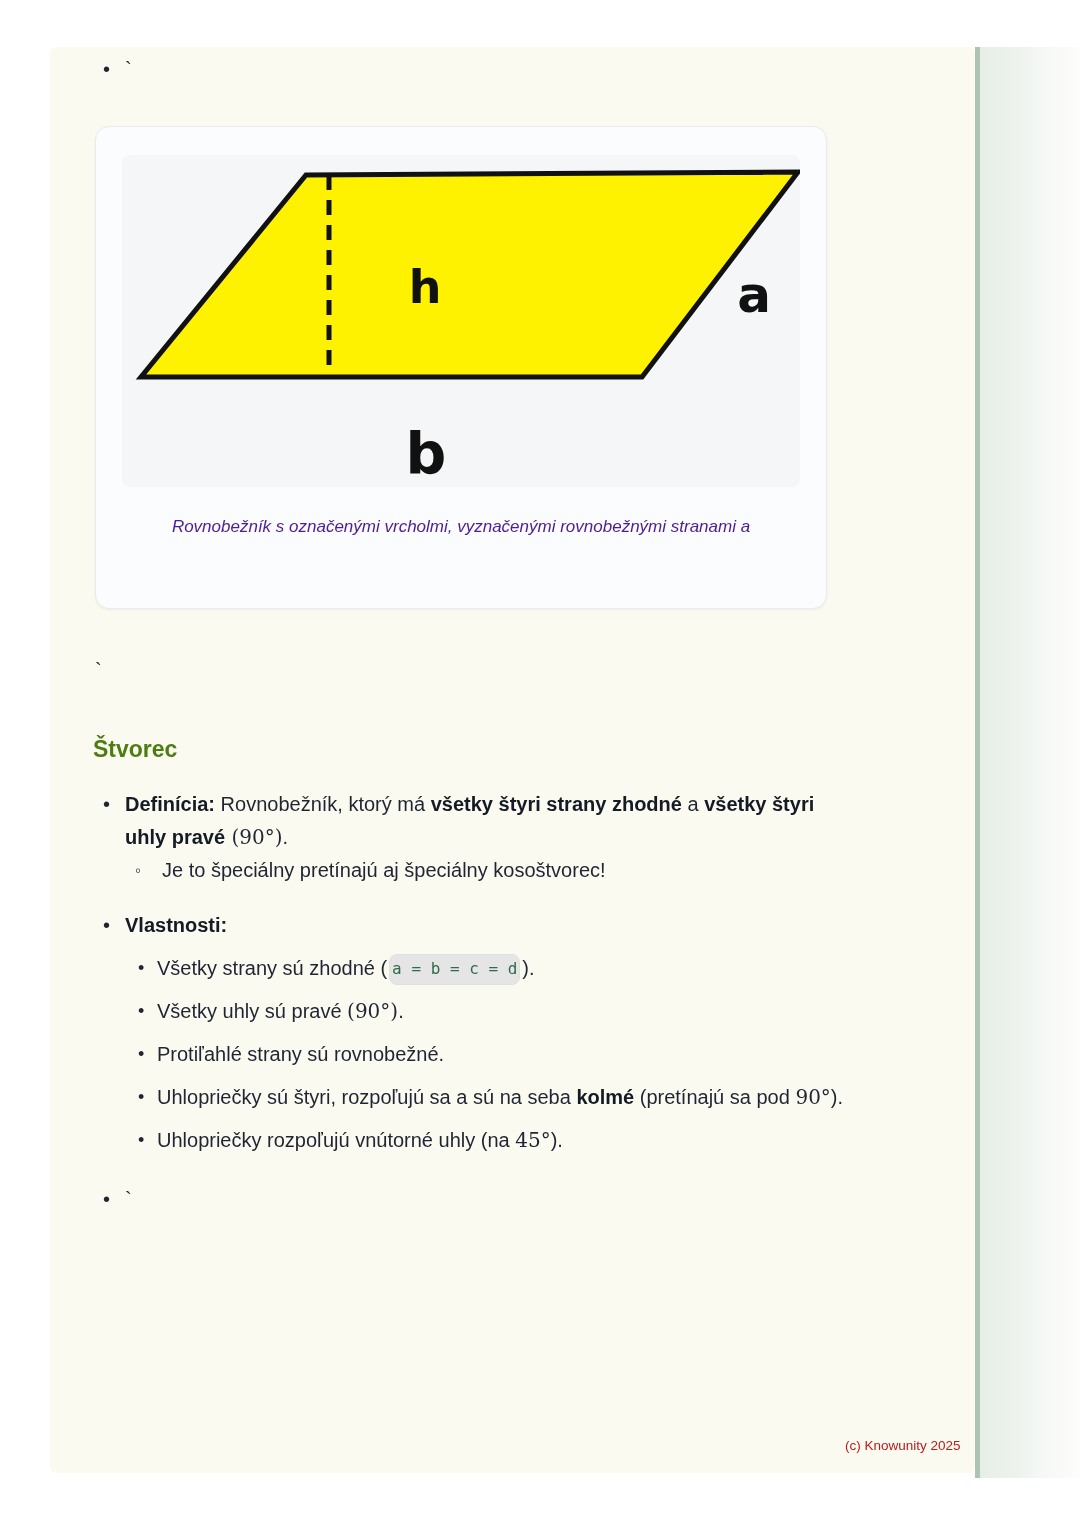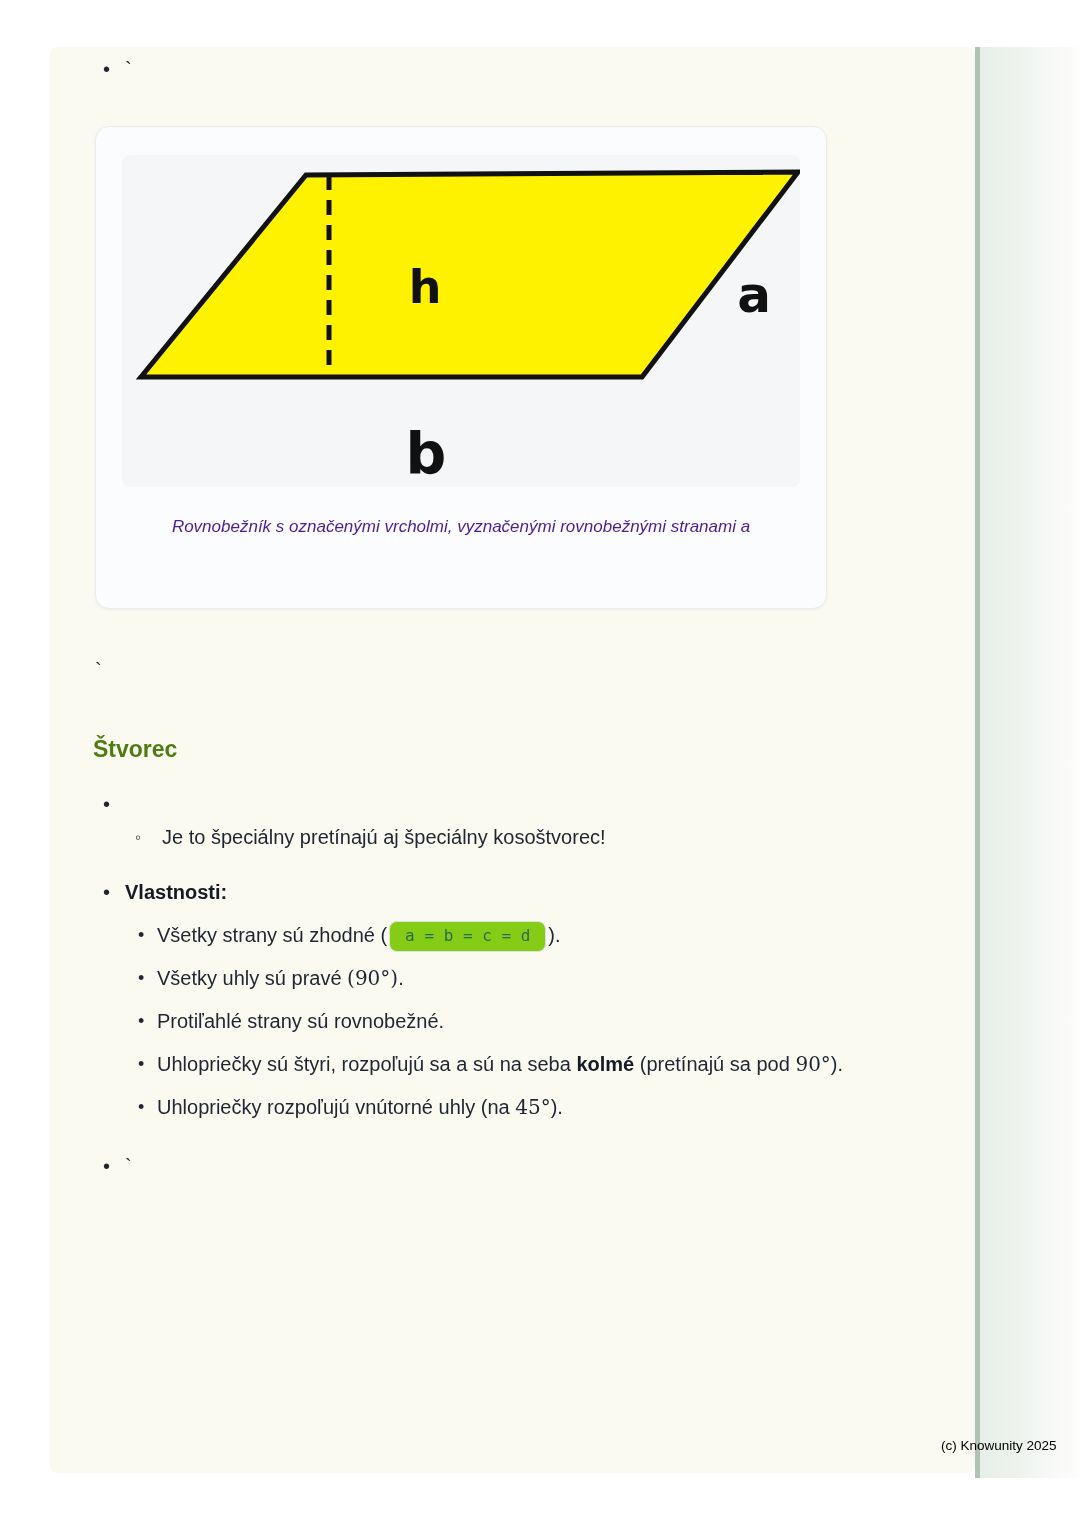--- a/index.html
+++ b/index.html
@@ -14,22 +14,22 @@
   }
   .side-divider {
     position:absolute; left:975px; top:47px; width:5px; height:1431px;
     background:#AFC3B3;
   }
   .side-panel {
     position:absolute; left:980px; top:47px; width:100px; height:1431px;
     background:linear-gradient(90deg,#E7EEE7 0%,#EDF2ED 35%,#F7F9F6 70%,#FDFDFB 100%);
   }
   .footer-note {
-    position:absolute; left:941px; top:1438px; z-index:5;
-    font-size:13.5px; color:#000000; white-space:nowrap;
+    position:absolute; left:845px; top:1438px; z-index:5;
+    font-size:13.5px; color:#b91c1c; white-space:nowrap;
   }
   .content {
     position:relative; z-index:2;
     padding:6px 55px 0 43px;
     color:#1F2532; font-size:20px; line-height:33px;
   }
   .bullet-row { display:flex; align-items:flex-start; }
   .marker-1 { flex:0 0 32px; box-sizing:border-box; padding-left:10px; }
   .marker-circle { flex:0 0 37px; box-sizing:border-box; padding-left:10px; font-size:17px; }
   .marker-2 { flex:0 0 32px; box-sizing:border-box; padding-left:13px; font-size:18px; }
@@ -62,22 +62,22 @@
   .li-top:first-child { margin-top:0; }
   .def-text { max-width:720px; }
   .u4-text { max-width:700px; }
   .sub-list { margin-top:7px; }
   .sub-item { margin-top:10px; }
   .bottom-bullet { margin-top:26px; }
 
   .b { font-weight:bold; color:#151B26; }
   .math { font-family:"DejaVu Serif", serif; font-size:20px; }
   .code-chip {
-    display:inline-block; padding:2px 15px 3px; margin:0 2px;
-    border-radius:8px; background:#84cc16; border:1px solid #DBE3DB;
+    display:inline-block; padding:2px 2px 3px; margin:0 2px;
+    border-radius:8px; background:#e5e5e5; border:1px solid #DBE3DB;
     color:#2F6B4B; font-family:"DejaVu Sans Mono", monospace;
     font-size:16px; line-height:24px; vertical-align:1px; white-space:pre;
   }
   svg text { font-family:"DejaVu Sans", sans-serif; font-weight:bold; fill:#111111; }
 </style>
 </head>
 <body>
 
 <div class="sheet">
   <div class="content">
@@ -104,20 +104,21 @@
 
     <div class="stray-line">`</div>
 
     <h2 class="section-title">Štvorec</h2>
 
     <div class="list-block">
 
       <div class="li-top">
         <div class="bullet-row">
           <span class="marker-1">•</span>
+          <span class="li-text def-text"><span class="b">Definícia:</span><span> Rovnobežník, ktorý má </span><span class="b">všetky štyri strany zhodné</span><span> a </span><span class="b">všetky štyri uhly pravé</span><span class="math"> (90°)</span><span>.</span></span>
         </div>
         <div class="bullet-row" style="margin-left:32px;">
           <span class="marker-circle">◦</span>
           <span class="li-text">Je to špeciálny pretínajú aj špeciálny kosoštvorec!</span>
         </div>
       </div>
 
       <div class="li-top">
         <div class="bullet-row">
           <span class="marker-1">•</span>

